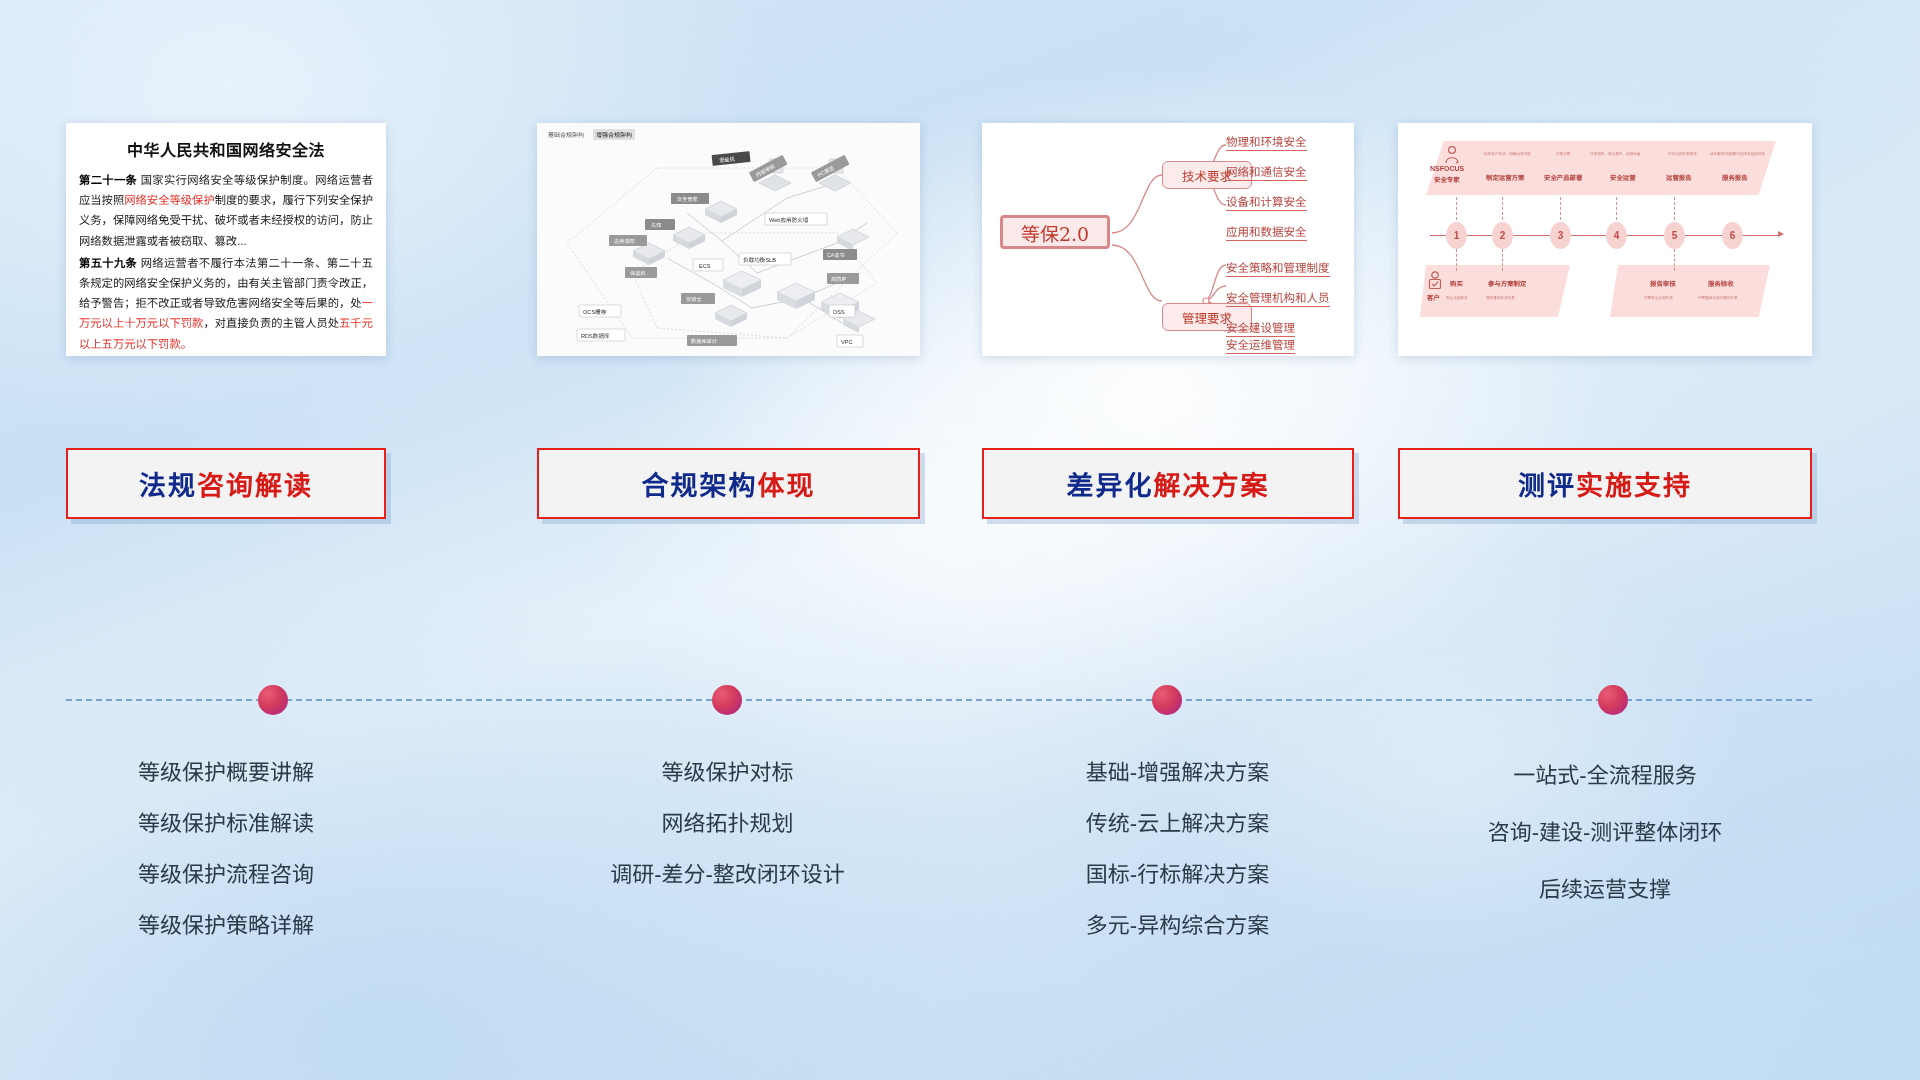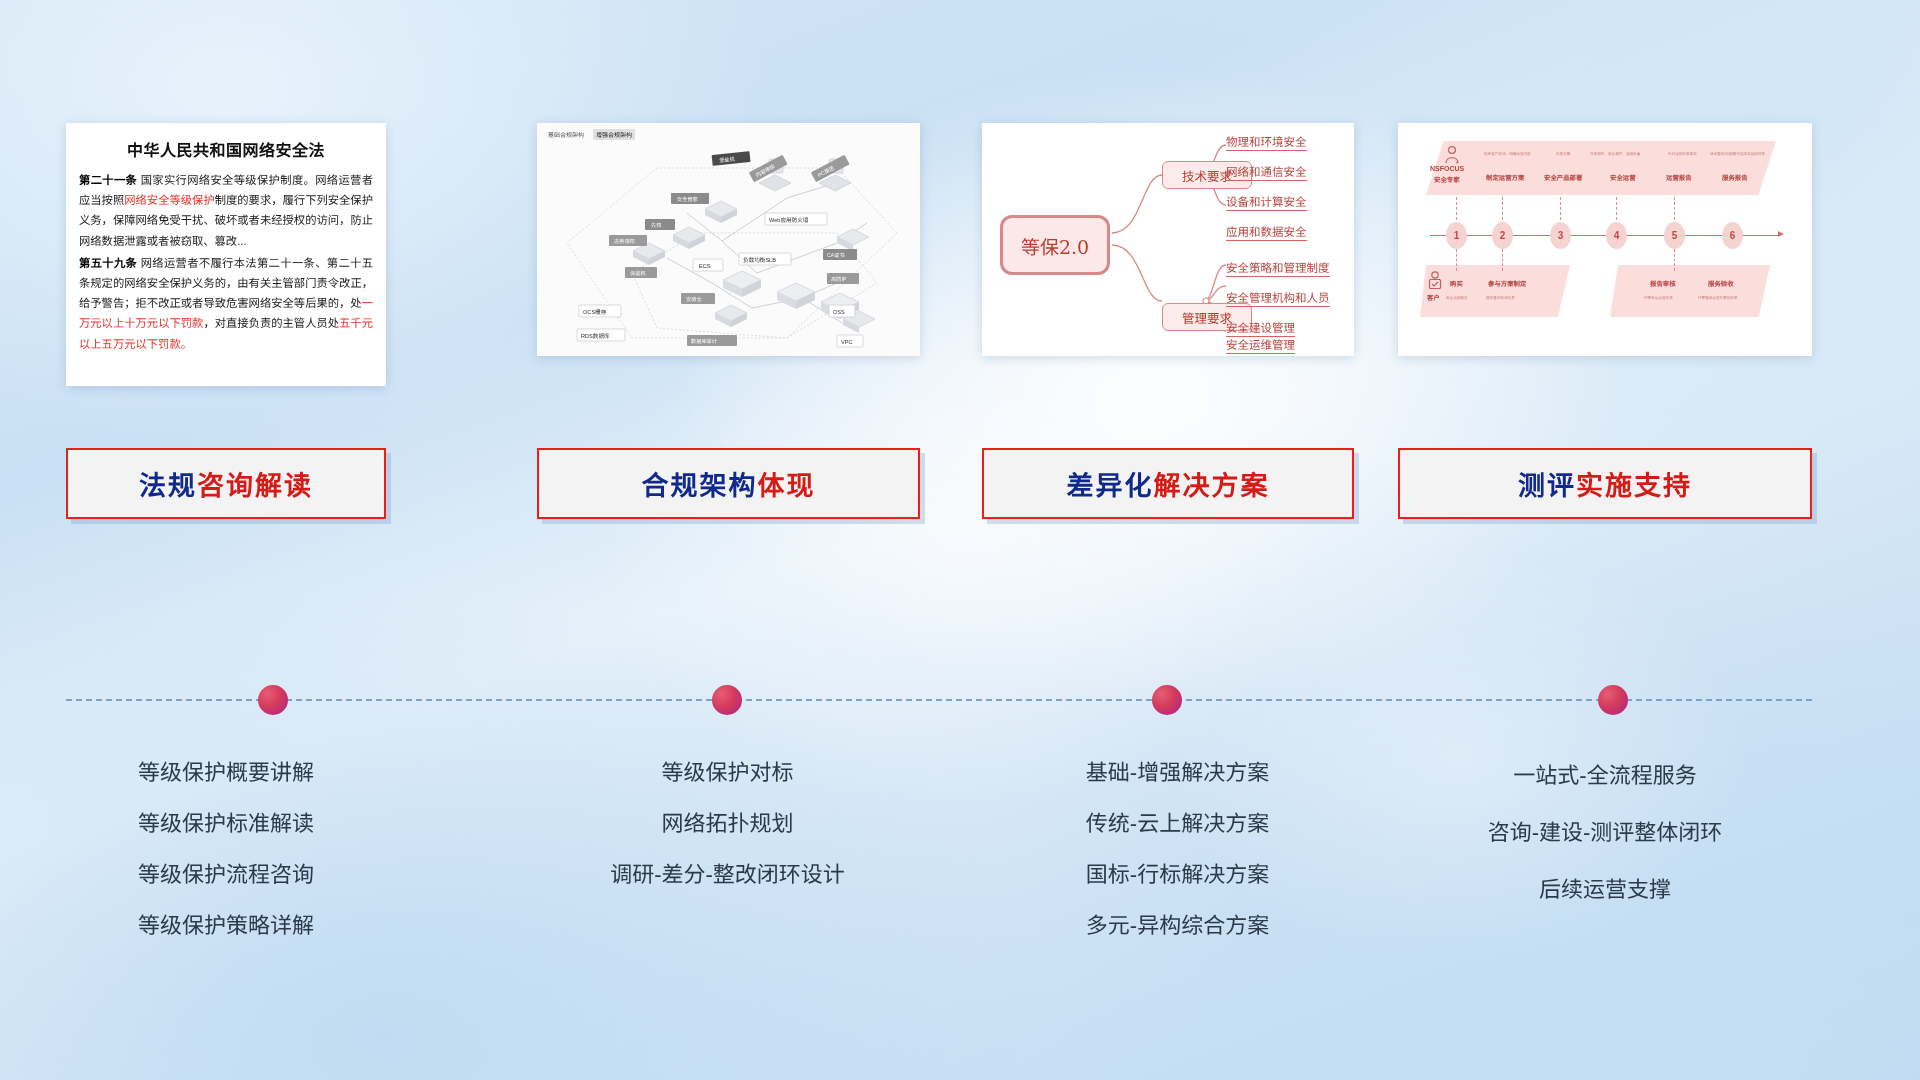--- a/index.html
+++ b/index.html
@@ -31,21 +31,21 @@
 
   
   .cards{
     position:absolute;left:0;top:123px;width:1920px;height:240px;
   }
   .card{
     position:absolute;top:0;background:#fff;
     box-shadow:0 2px 10px rgba(40,80,130,.18);
     overflow:hidden;
   }
-  .card.c1{left:66px;width:320px;height:263px;}
+  .card.c1{left:66px;width:320px;height:233px;}
   .card.c2{left:537px;width:383px;height:233px;}
   .card.c3{left:982px;width:372px;height:233px;}
   .card.c4{left:1398px;width:414px;height:233px;}
 
   
   .law{padding:12px 13px 0 13px;box-sizing:border-box;height:100%;}
   .law-title{
     text-align:center;font-size:16px;font-weight:bold;color:#111;
     letter-spacing:.5px;margin:2px 0 9px 0;
   }
@@ -65,22 +65,22 @@
   
   .mind{position:relative;width:100%;height:100%;background:#fff;}
   .mnode{
     position:absolute;box-sizing:border-box;
     font-size:12.5px;color:#c0392b;
     font-family:"DejaVu Serif","Liberation Serif",serif;
     display:flex;align-items:center;justify-content:center;
     white-space:nowrap;
   }
   .mroot{
-    left:18px;top:92px;width:110px;height:60px;
-    border:3px solid #d9888a;border-radius:12px;background:#fbe9e9;
+    left:18px;top:92px;width:110px;height:34px;
+    border:3px solid #d9888a;border-radius:4px;background:#fbe9e9;
     font-size:19px;color:#c0392b;
   }
   .mbranch{
     width:90px;height:28px;border:1.4px solid #d9888a;border-radius:6px;
     background:#fbeceb;font-size:12.5px;
   }
   .mleaf{
     font-size:11.5px;color:#b5453f;border-bottom:1.6px solid #d6635c;
     padding-bottom:1px;background:transparent;
     font-family:Liberation Sans, sans-serif;

